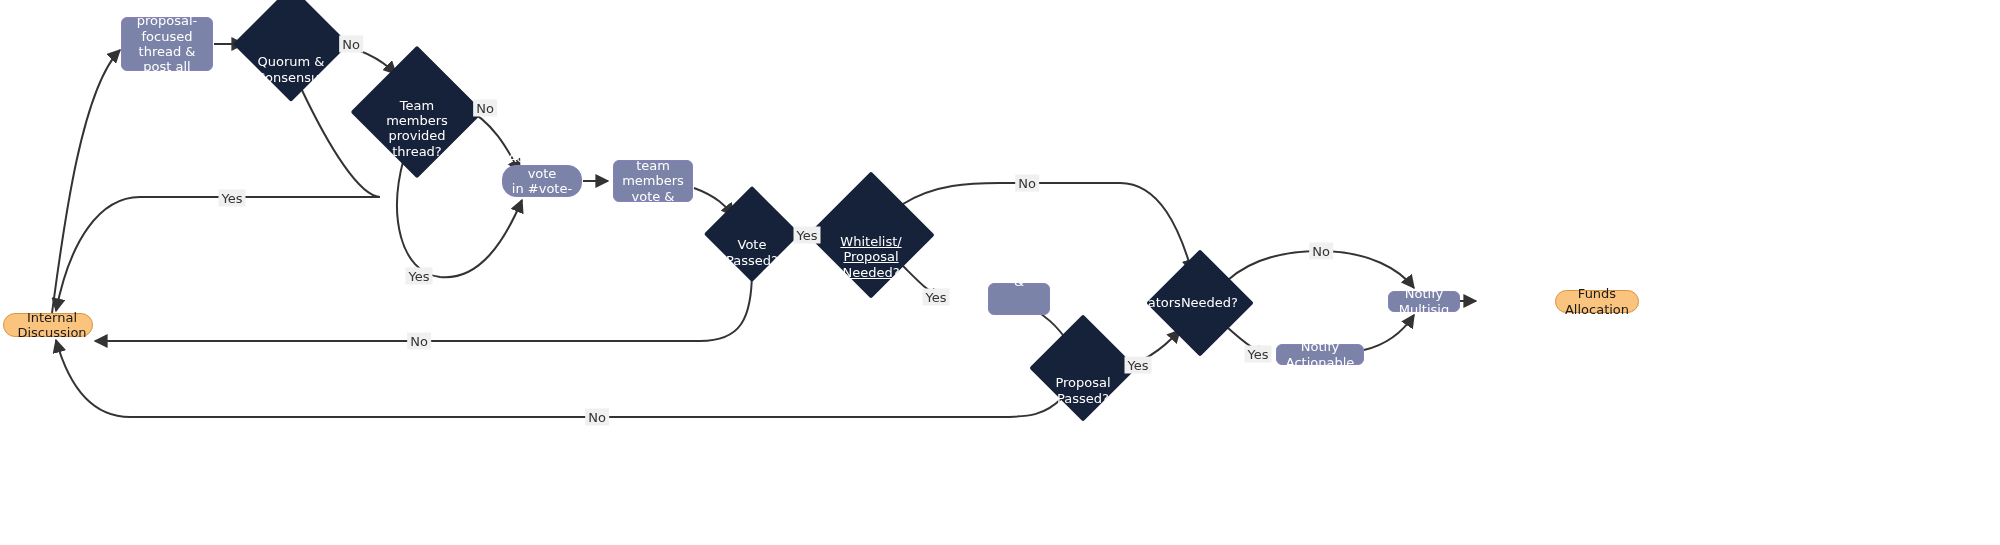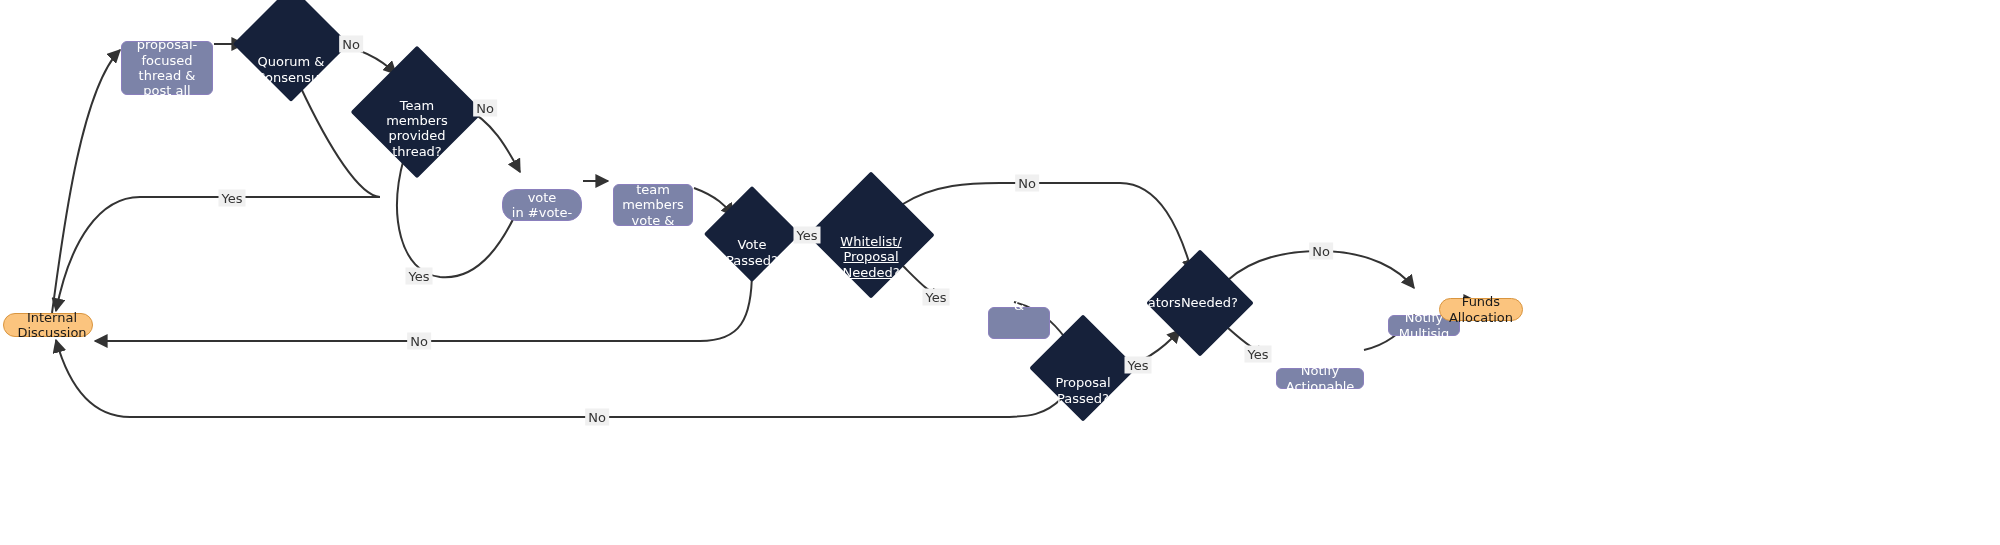--- a/index.html
+++ b/index.html
@@ -47,21 +47,20 @@
     text-align: center;
   }
   .node-rect {
     background: #7c83a8;
     border: 1.6px solid #8a7fbd;
     border-radius: 6px;
     color: #ffffff;
     font-size: 13px;
     line-height: 1.18;
     padding: 4px 8px;
-    margin-top: 24px;
   }
   .node-round {
     background: #fbc47e;
     border: 1.6px solid #d9953f;
     border-radius: 100px;
     color: #1a1a1a;
     font-size: 13px;
     line-height: 1.18;
     padding: 5px 12px;
   }
@@ -226,21 +225,21 @@
   </div>
 
   <div class="node node-rect" style="left:1276px; top:344px; width:88px; height:21px;">
     <span class="lbl">Notify Actionable</span>
   </div>
 
   <div class="node node-rect" style="left:1388px; top:291px; width:72px; height:21px;">
     <span class="lbl">Notify Multisig</span>
   </div>
 
-  <div class="node node-round" style="left:1439px; top:290px; width:84px; height:23px;margin-top:8px;">
+  <div class="node node-round" style="left:1555px; top:290px; width:84px; height:23px;">
     <span class="lbl">Funds Allocation</span>
   </div>
 
   <div class="edge-label" style="left:351px; top:44px;">No</div>
   <div class="edge-label" style="left:485px; top:108px;">No</div>
   <div class="edge-label" style="left:232px; top:198px;">Yes</div>
   <div class="edge-label" style="left:419px; top:276px;">Yes</div>
   <div class="edge-label" style="left:807px; top:235px;">Yes</div>
   <div class="edge-label" style="left:1027px; top:183px;">No</div>
   <div class="edge-label" style="left:936px; top:297px;">Yes</div>

